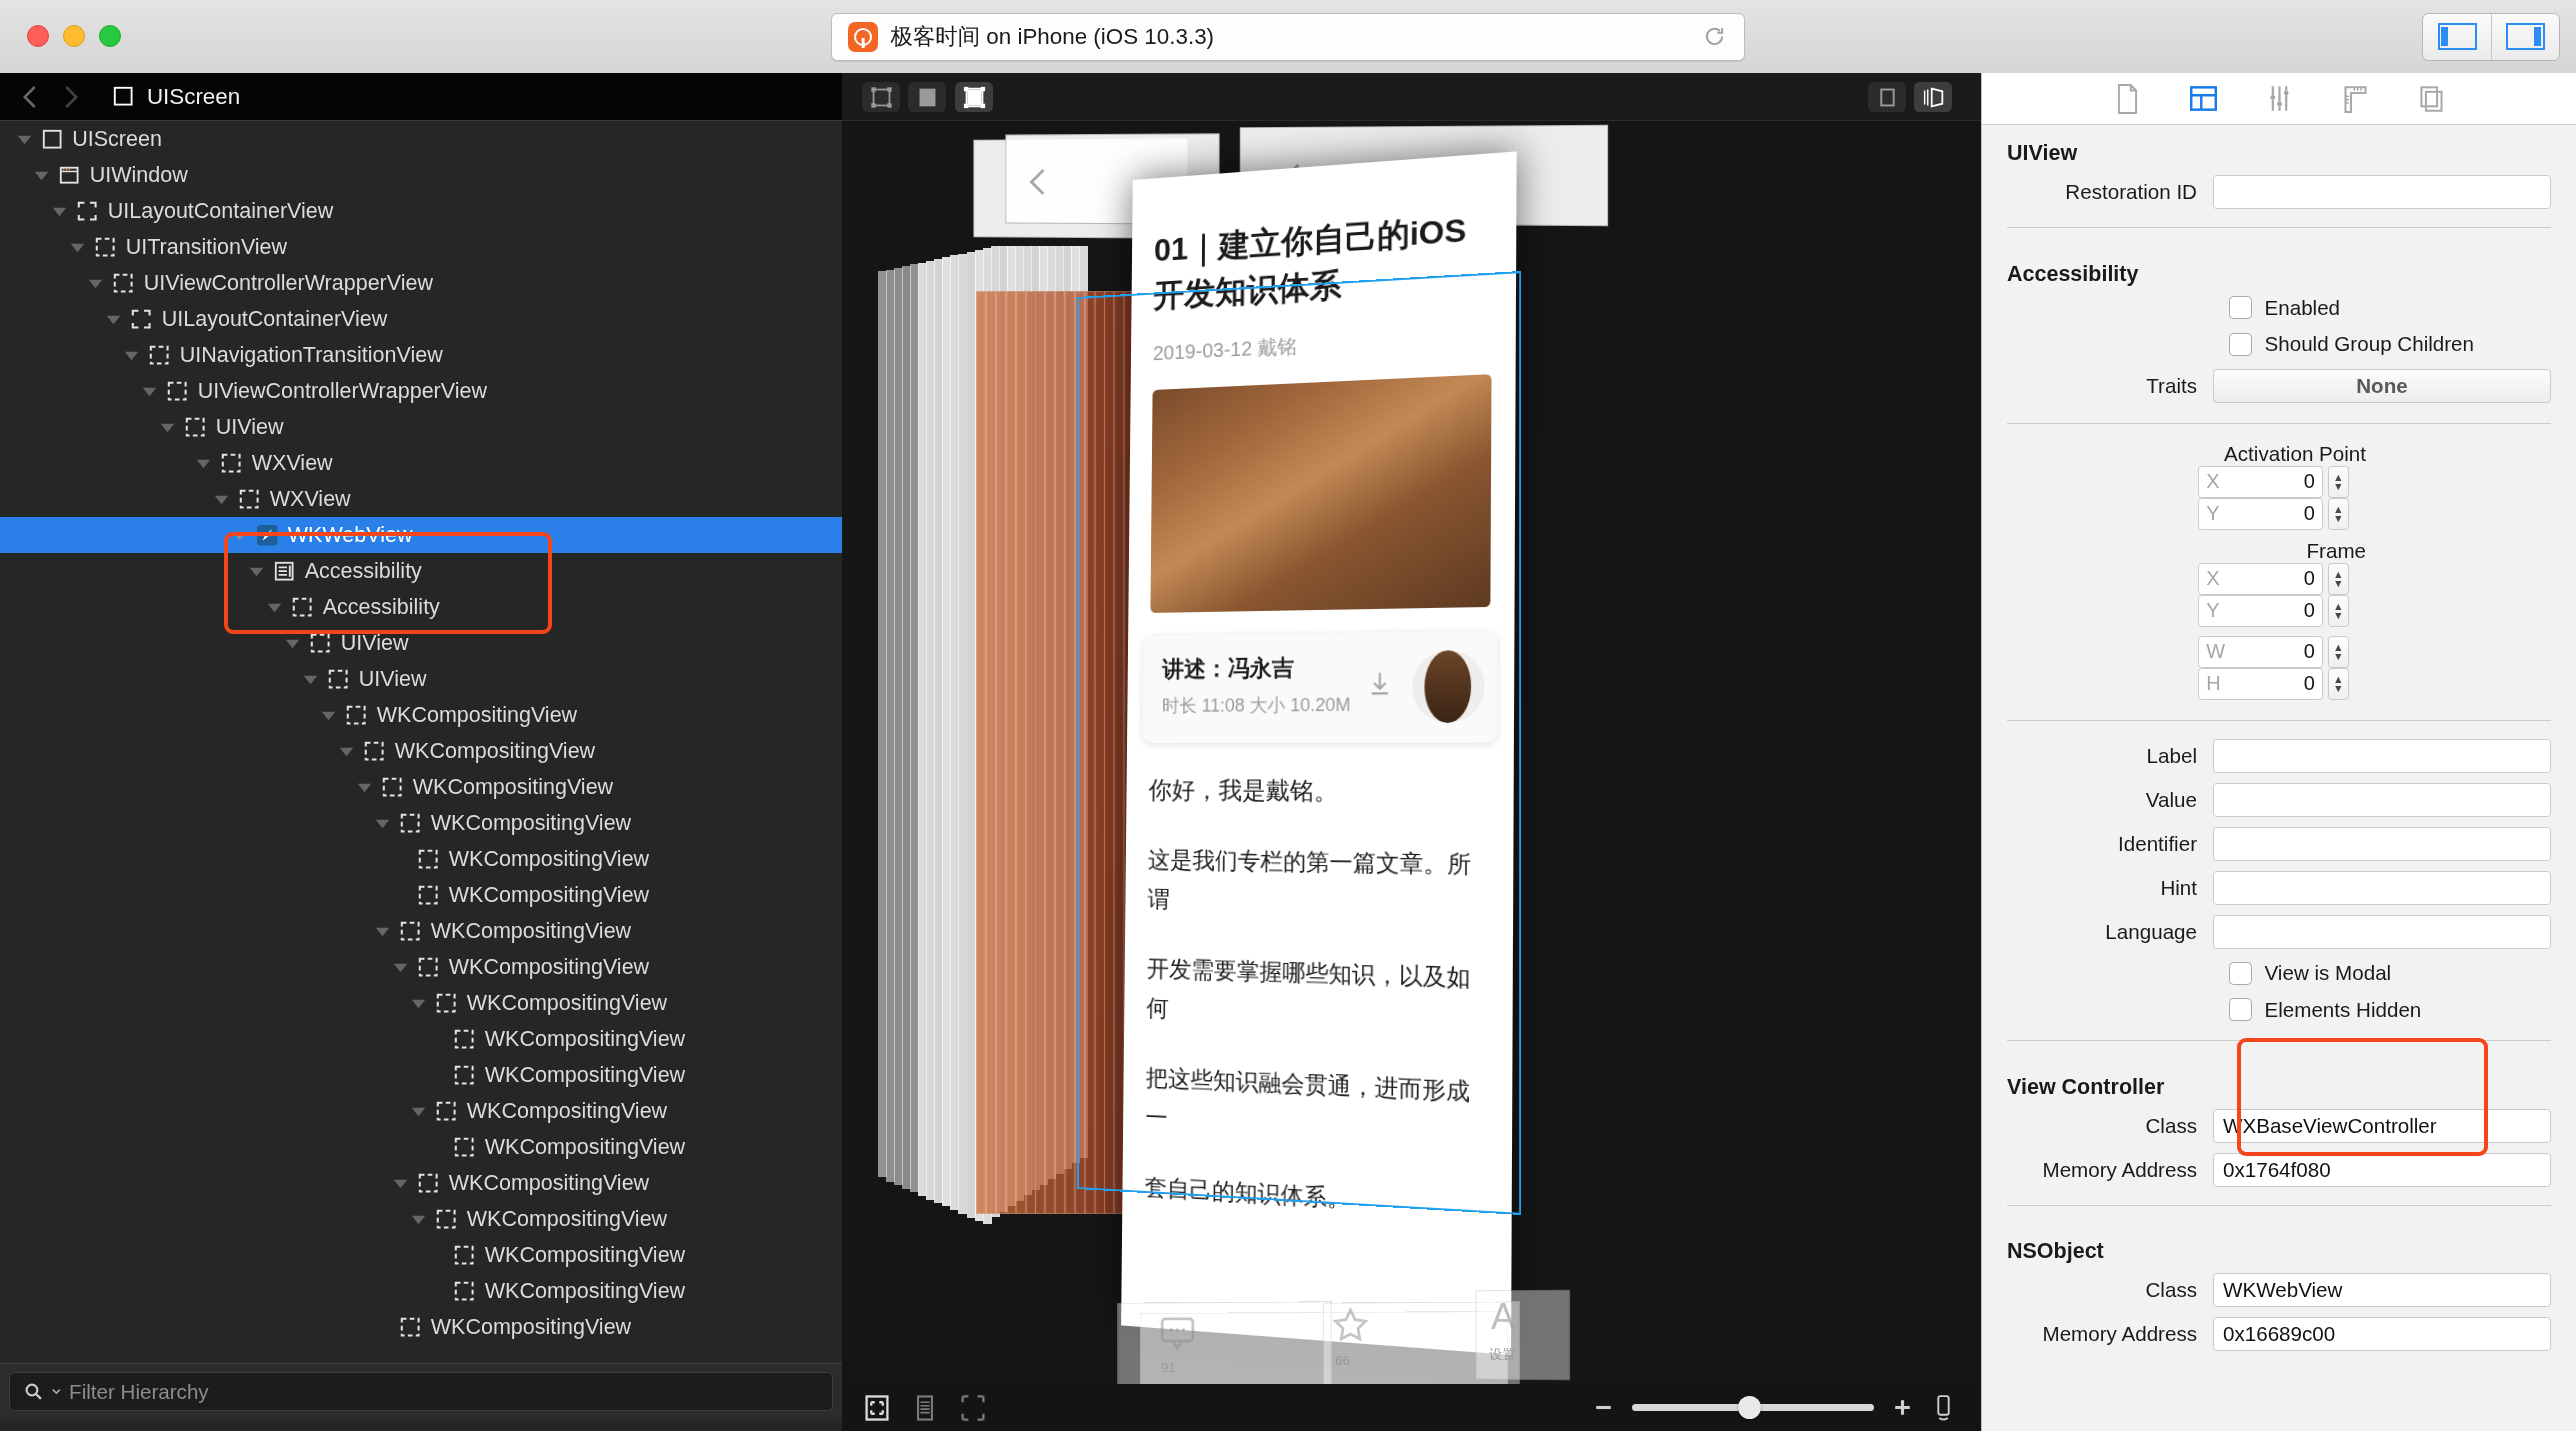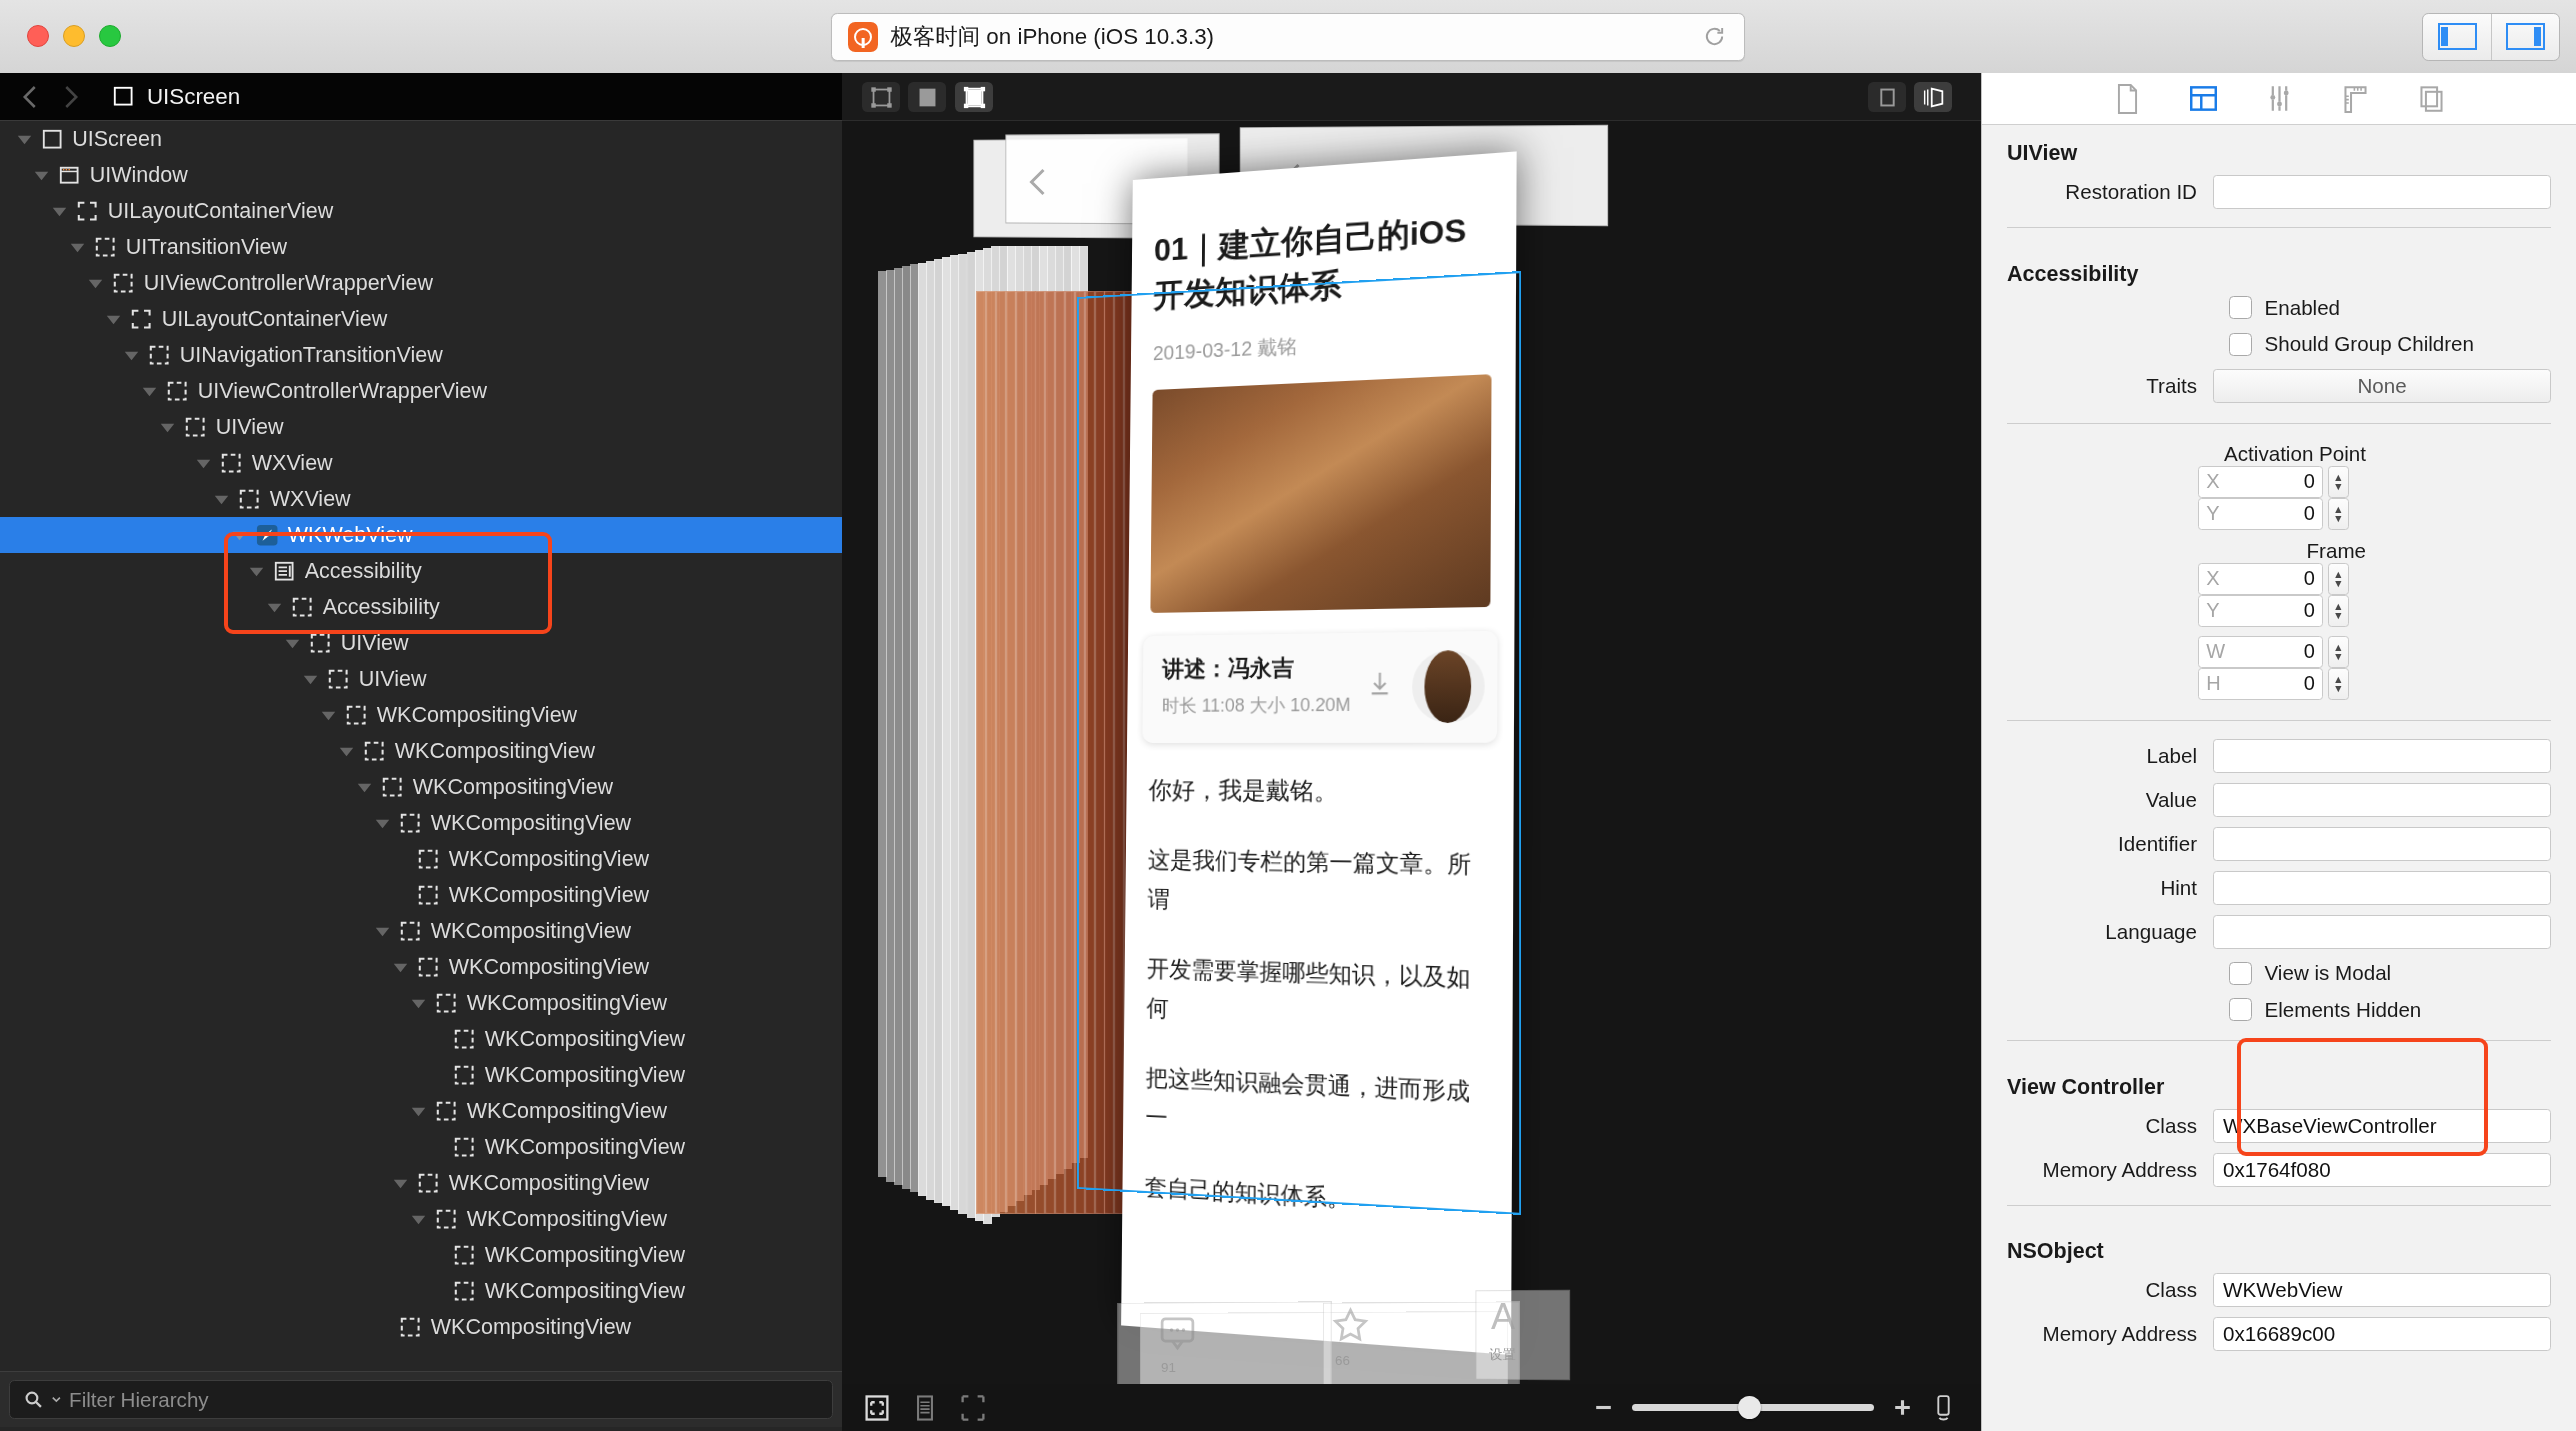--- a/index.html
+++ b/index.html
@@ -86,21 +86,21 @@
     height:36px; display:flex; align-items:center; position:relative;
     font-size:21.5px; color:#dcdcdc; white-space:nowrap;
   }
   .row.sel{ background:#2a7fe8; color:#fff; }
   .tw{ width:23px;height:23px;flex:none;margin-right:5.4px; opacity:.55;}
   .tw.empty{ opacity:0; }
   .row.sel .tw{ opacity:.8; }
   .rlabel{ margin-left:9px; }
 
   #filterbar{
-    position:absolute; left:0; right:0; bottom:4px; height:56px;
+    position:absolute; left:0; right:0; bottom:12px; height:56px;
     background:#2c2c2c; border-top:0.9px solid #3d3d3d;
     display:flex; align-items:center; padding:0 9px;
   }
   #filterfield{
     flex:1; height:39px; background:#1c1c1c; border:0.9px solid #3d3d3d;
     border-radius:5.4px; display:flex; align-items:center; padding:0 12.5px;
     gap:7.2px;
   }
   #filterfield .ph{ font-size:20.6px; color:#8d8d8d; }
 
@@ -176,21 +176,21 @@
   }
   .itab{ width:38px;height:38px; display:flex;align-items:center;justify-content:center; }
   .sect{ margin:0 25px; }
   .secthead{ font-size:21.5px; font-weight:bold; color:#1a1a1a; padding:16px 0 9px 0; }
   .frow{ display:flex; align-items:center; margin-bottom:10px; min-height:32px; }
   .flabel{ width:206px; text-align:right; padding-right:16px; font-size:20.6px; color:#1a1a1a; }
   .fin{
     flex:1; height:34px; background:#fff; border:0.9px solid #c9c9c9; border-radius:3.6px;
     font-size:20.6px; color:#111; display:flex; align-items:center; padding:0 9px;
   }
-  .fin.pill{ background:linear-gradient(#fcfcfc,#ededed); justify-content:center; color:#5a5a5a; }
+  .fin.pill{ background:linear-gradient(#fcfcfc,#ededed); justify-content:center; color:#5a5a5a;font-weight:bold; }
   .chkrow{ display:flex; align-items:center; margin:0 0 12.5px 222px; gap:12.5px; }
   .chk{ width:23px;height:23px;border:0.9px solid #a9a9a9;border-radius:4.5px;background:#fff; flex:none;}
   .chktext{ font-size:20.6px; color:#1a1a1a; }
   .hr{ height:0.9px; background:#cdcdcd; margin:18px 25px; }
   .numrow{ display:flex; align-items:center; margin-bottom:9px;flex-direction:column; }
   .numcell{ display:flex; align-items:center; }
   .numin{
     width:125px;height:32px;background:#fff;border:0.9px solid #c9c9c9;border-radius:3.6px;
     display:flex; align-items:center; justify-content:space-between; padding:0 7.2px;
     font-size:20px;

